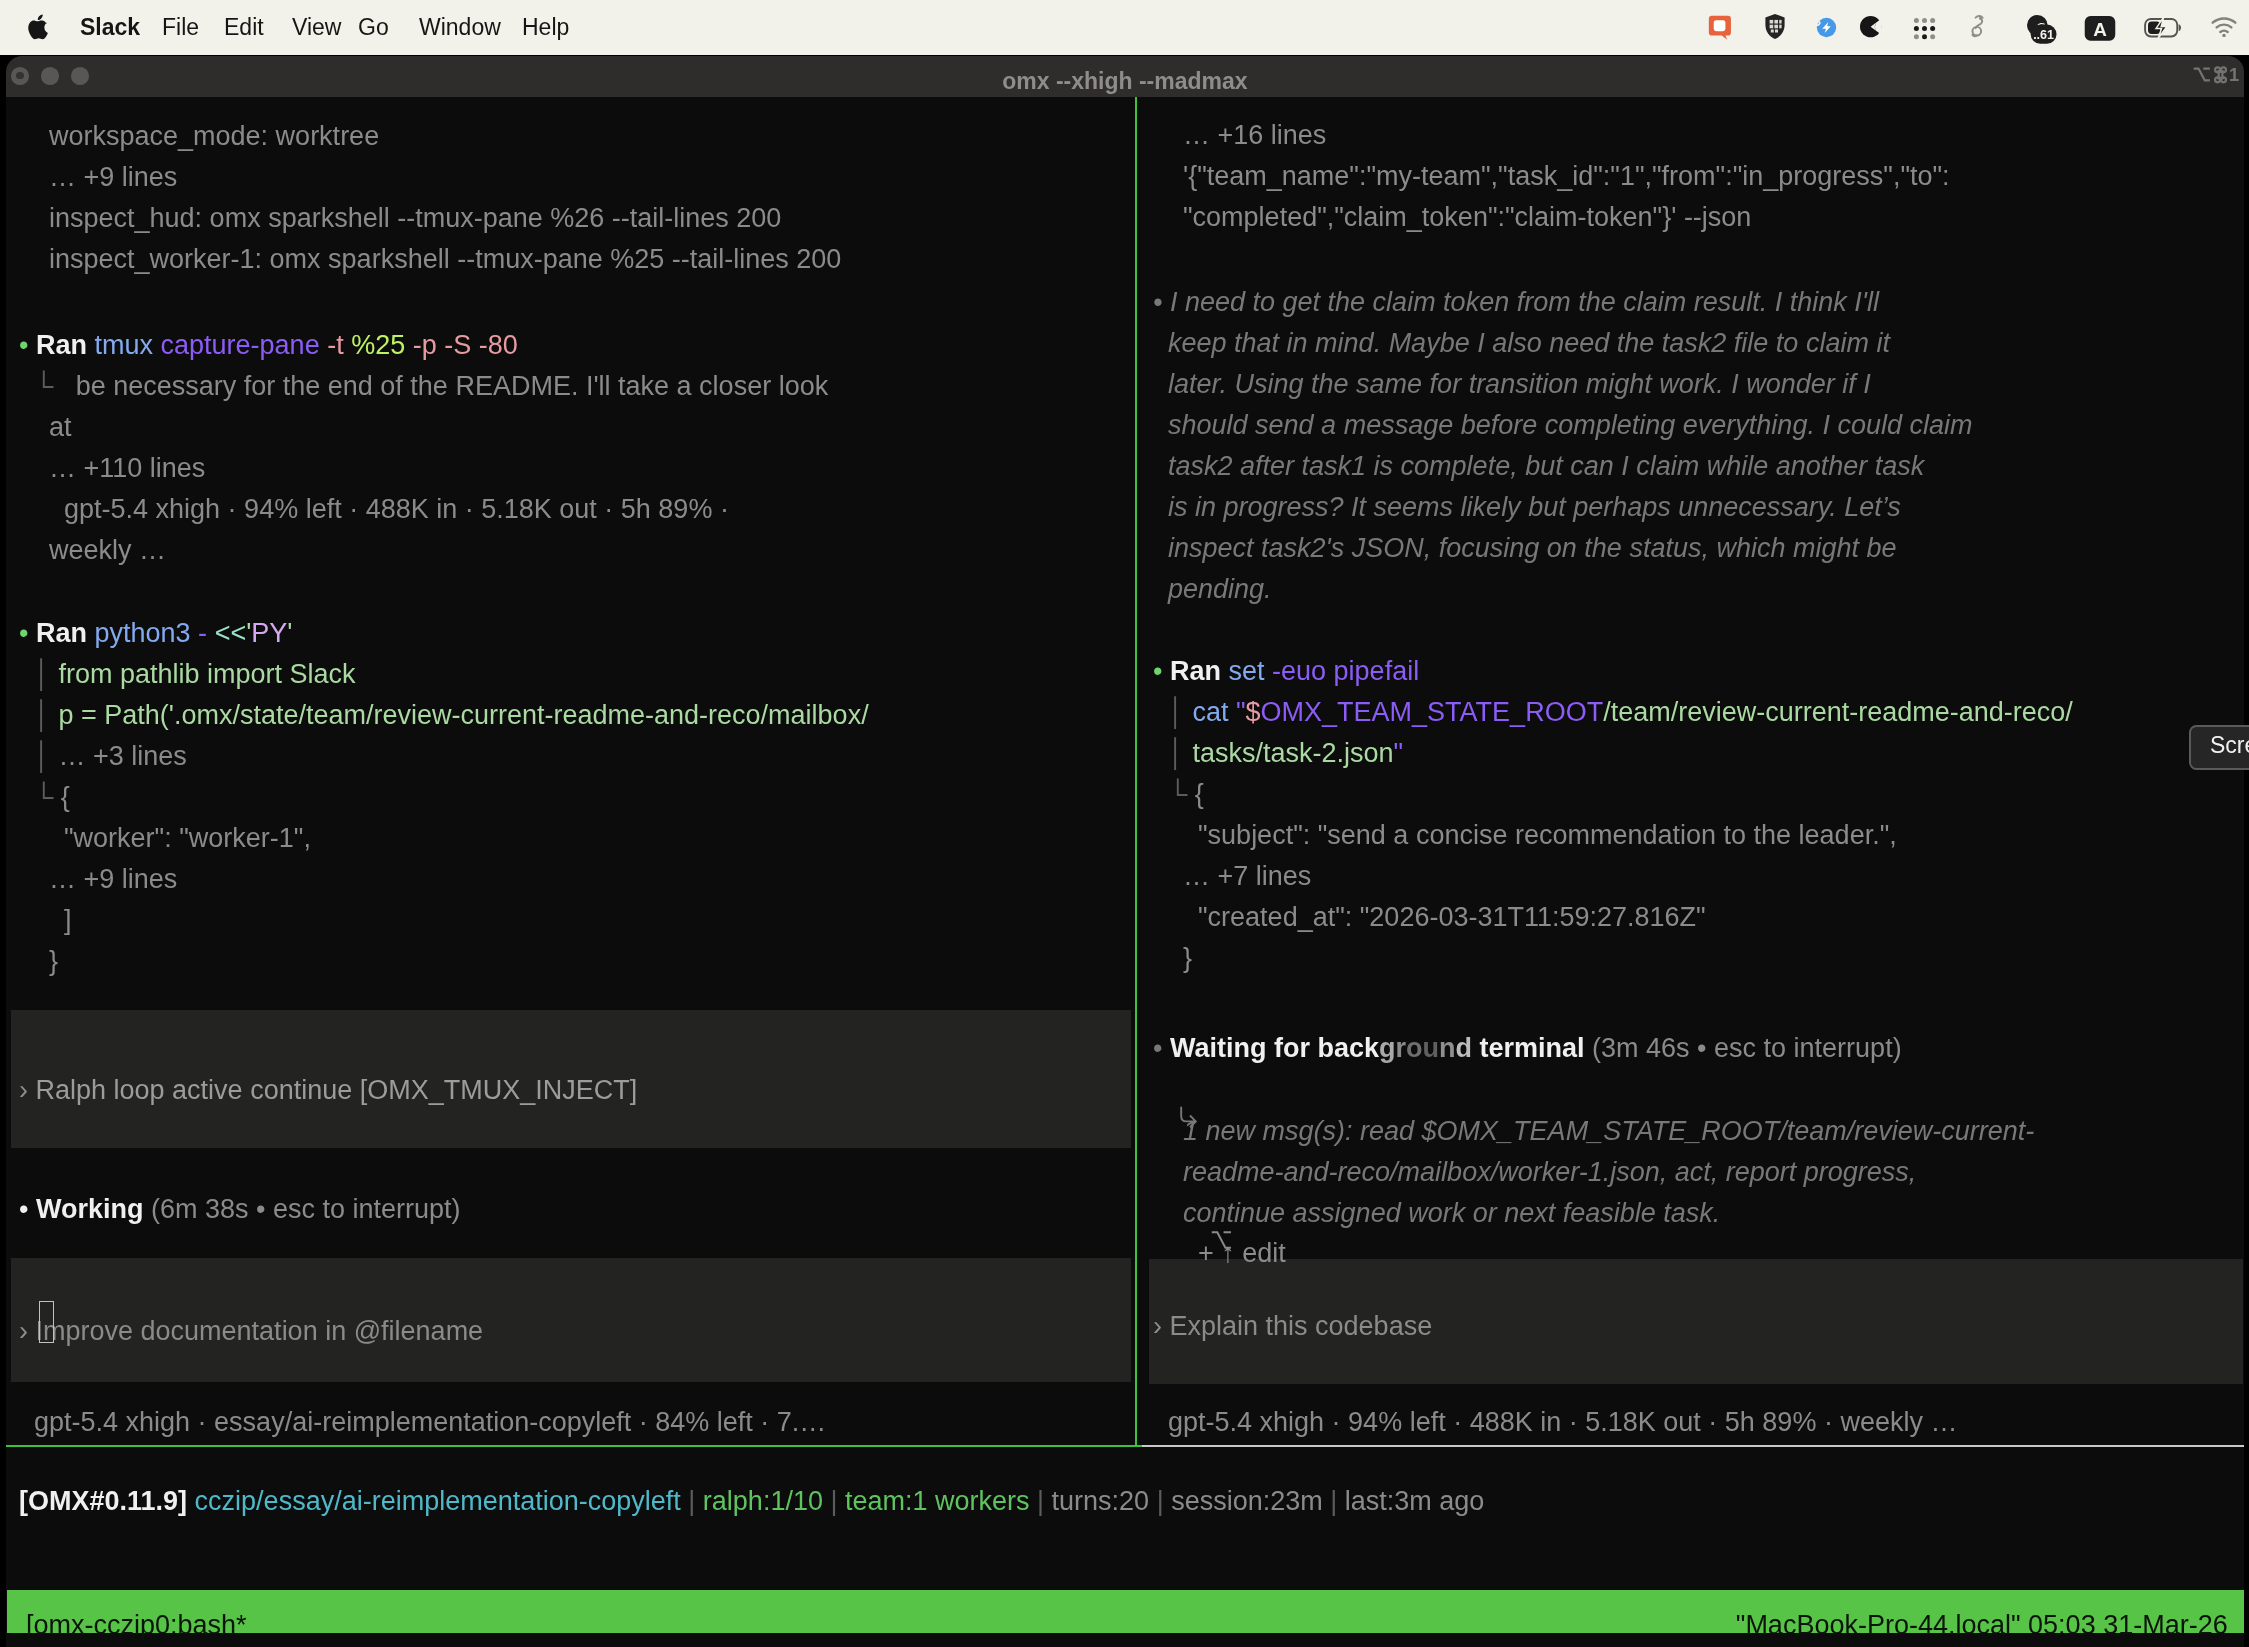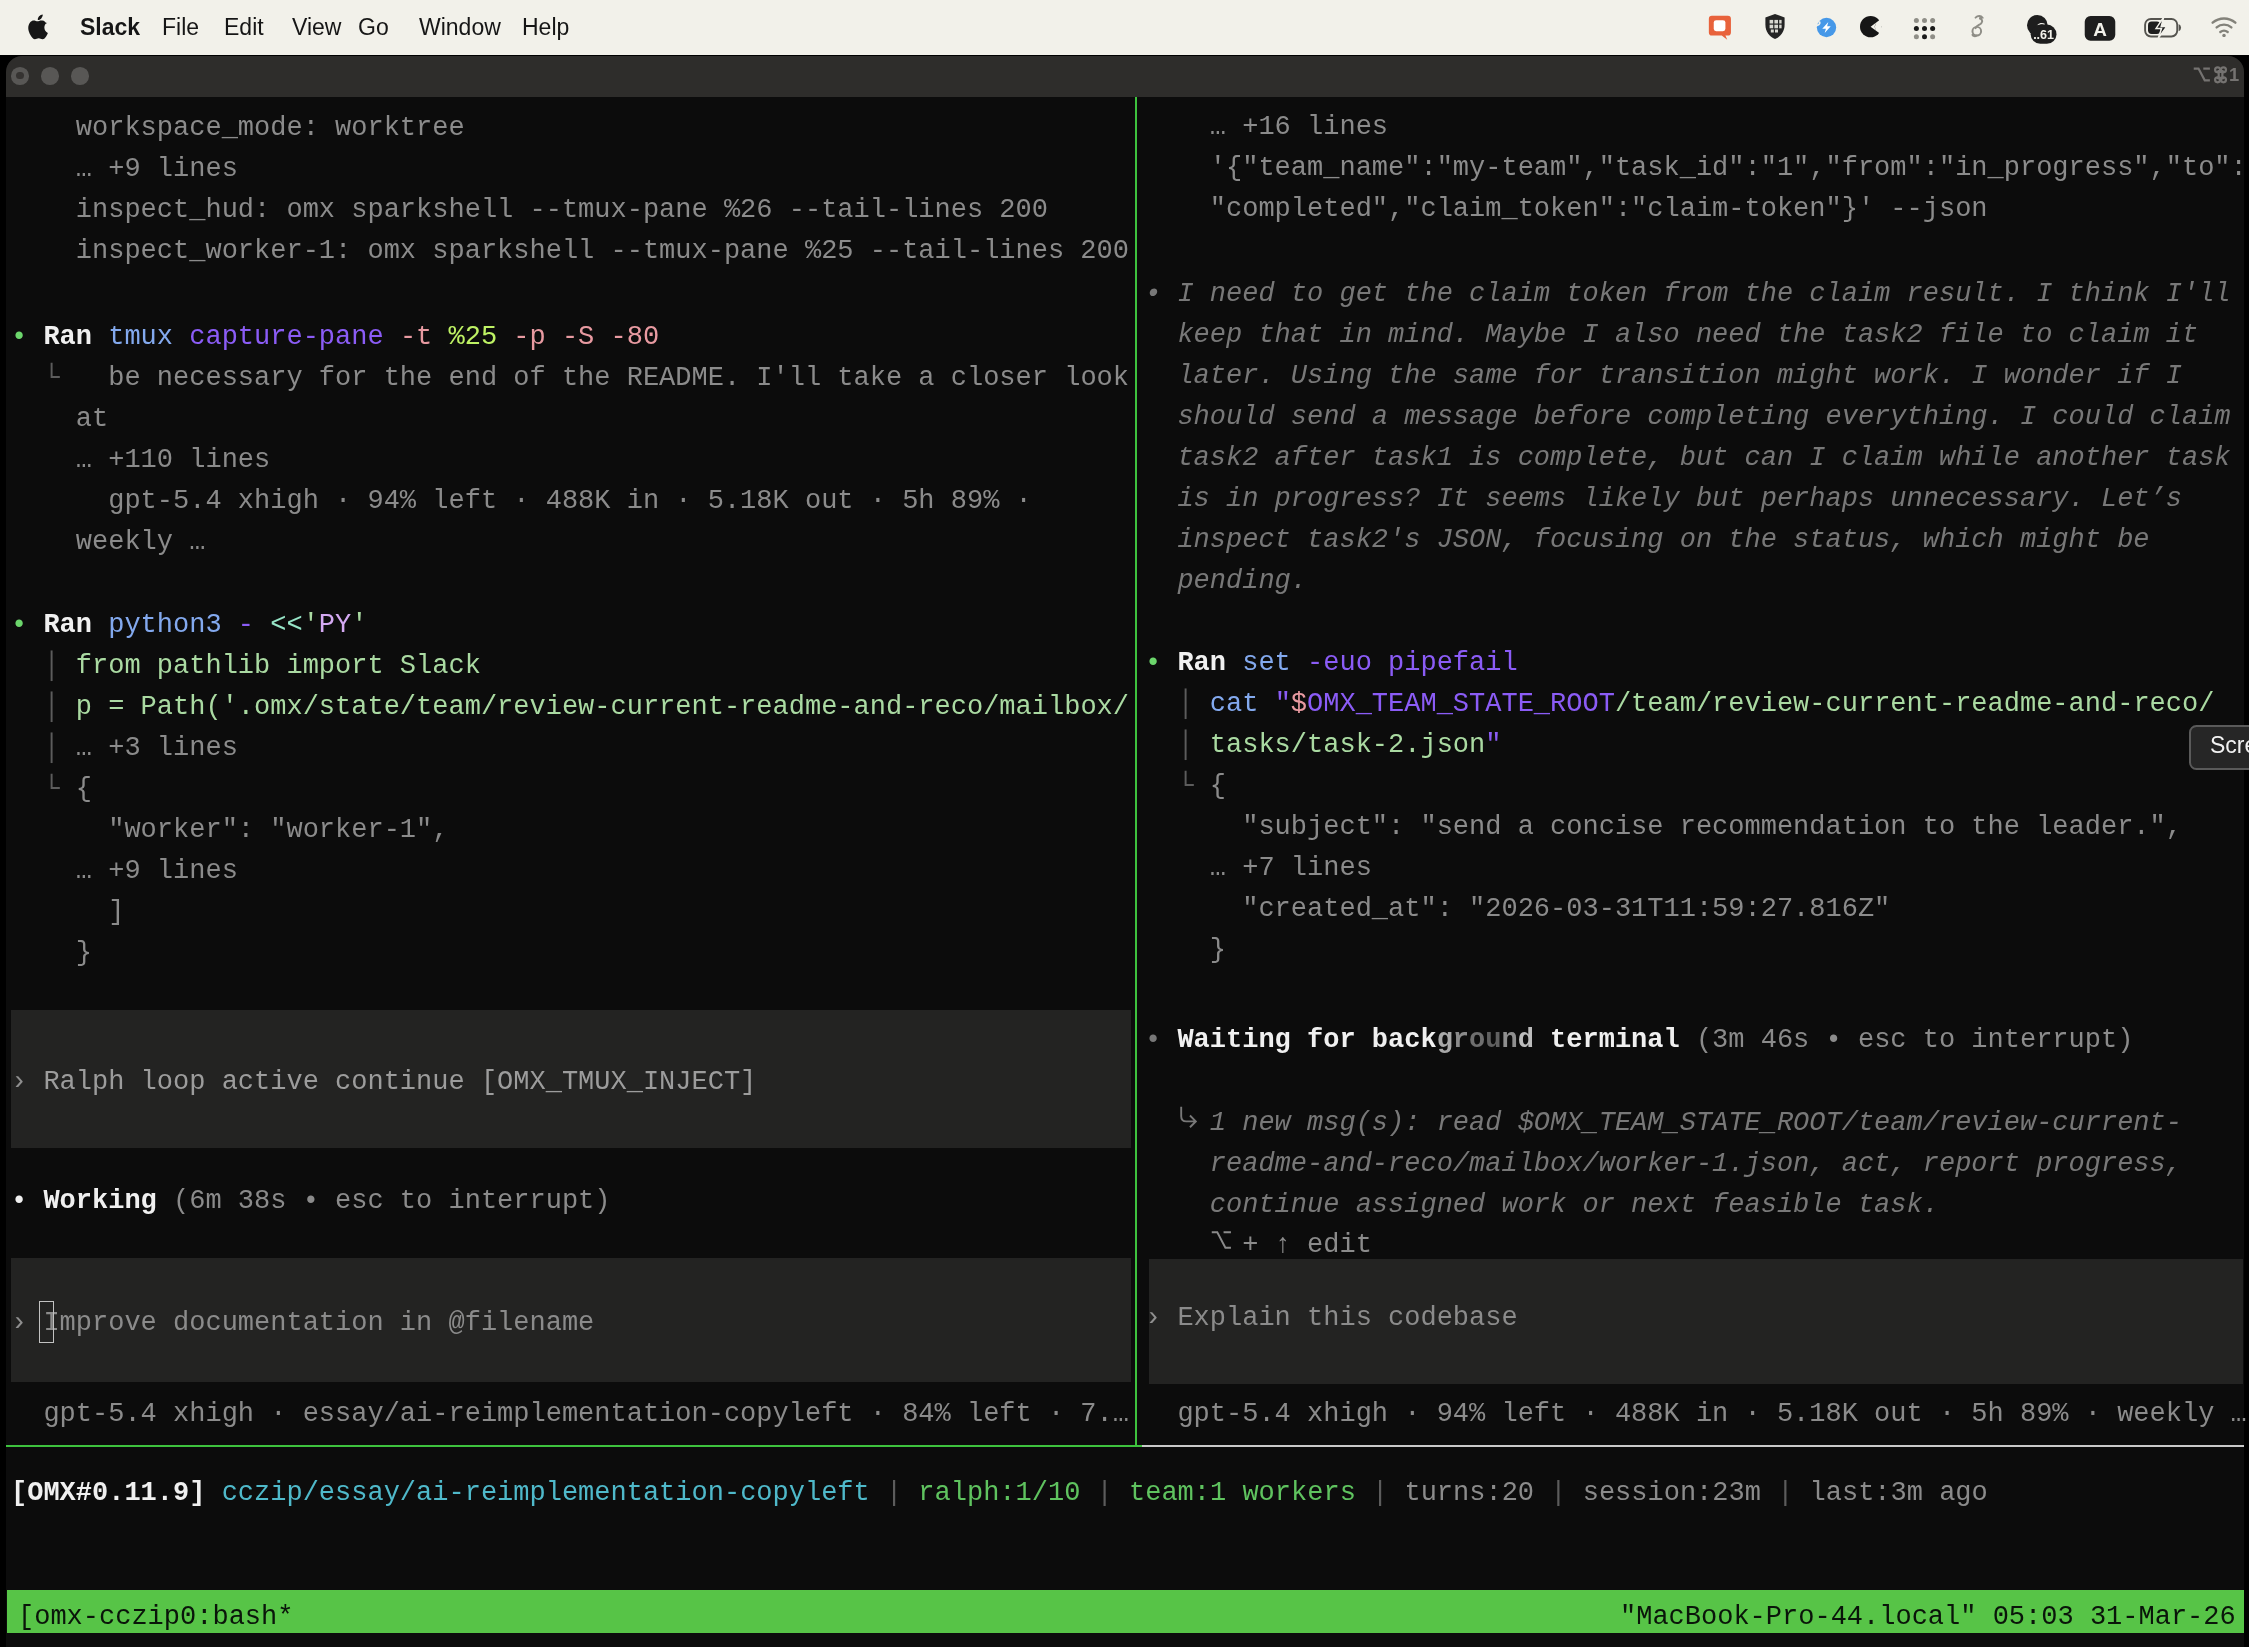--- a/index.html
+++ b/index.html
@@ -4,21 +4,21 @@
   #menubar{position:absolute;left:0;top:0;width:2250px;height:55px;background:#f2f1ea;
     font-family:"Liberation Sans",sans-serif;font-size:23px;color:#161616}
   .mi{position:absolute;top:14px;white-space:nowrap}
   #win{position:absolute;left:5.9px;top:56px;width:2238px;height:1591px;background:#0c0c0c;border-radius:16px 16px 0 0;overflow:hidden}
   #titlebar{position:absolute;left:0;top:0;width:2238px;height:41px;background:#2e2d2b;
     font-family:"Liberation Sans",sans-serif}
   .tl{position:absolute;top:11px;width:17.7px;height:17.7px;border-radius:50%;background:#585755}
   #title{position:absolute;top:11.8px;left:0;width:2238px;text-align:center;font-weight:bold;font-size:23px;color:#8f8d89}
   
   :root{--off:28px}
-  pre{position:absolute;margin:4px;font-family:Liberation Mono, monospace;font-size:27px;line-height:41px;white-space:pre;color:#8b8b8b;transform:translateZ(0)}
+  pre{position:absolute;margin:12px;font-family:Liberation Sans, sans-serif;font-size:27px;line-height:41px;white-space:pre;color:#8b8b8b;transform:translateZ(0)}
   .lp{left:7px}
   .rp{left:1141px}
   b{font-weight:bold;color:#f0f0f0}
   .wh{color:#f0f0f0}
   .gb{color:#6cd66c}
   .bl{color:#83a9ee}
   .pa{color:#8b5cf6}
   .ro{color:#e89aa1}
   .or{color:#bef264}
   .mn{color:#97e5c8}
@@ -125,20 +125,21 @@
     <circle cx="20" cy="29" r="2.6" fill="#83827a"></circle>
   </svg>
 </div>
 <div id="win">
   <div id="titlebar">
     <div class="tl" style="left:5.2px"></div>
     <div class="tl" style="left:35px"></div>
     <div class="tl" style="left:65px"></div>
     <div style="position:absolute;left:11px;top:17px;width:5.9px;height:5.9px;border-radius:50%;background:#39383600"></div>
     <div style="position:absolute;left:10.3px;top:16px;width:7.4px;height:7.4px;border-radius:50%;background:#353331"></div>
+    <div id="title">omx --xhigh --madmax</div>
   </div>
 </div>
 <svg class="ov" style="left:2193px;top:66px" width="47" height="17.7" viewBox="0 0 64 24">
   <g fill="none" stroke="#757371" stroke-width="3">
     <path d="M1 3.5h6.5l8.5 16h7"></path>
       <path d="M14 3.5h9"></path>
     <path d="M32.5 8h10M32.5 16h10M35 5.5v13M40 5.5v13"></path>
     <circle cx="33.5" cy="5.2" r="3.4"></circle>
       <circle cx="41.5" cy="5.2" r="3.4"></circle>
       <circle cx="33.5" cy="18.8" r="3.4"></circle>

